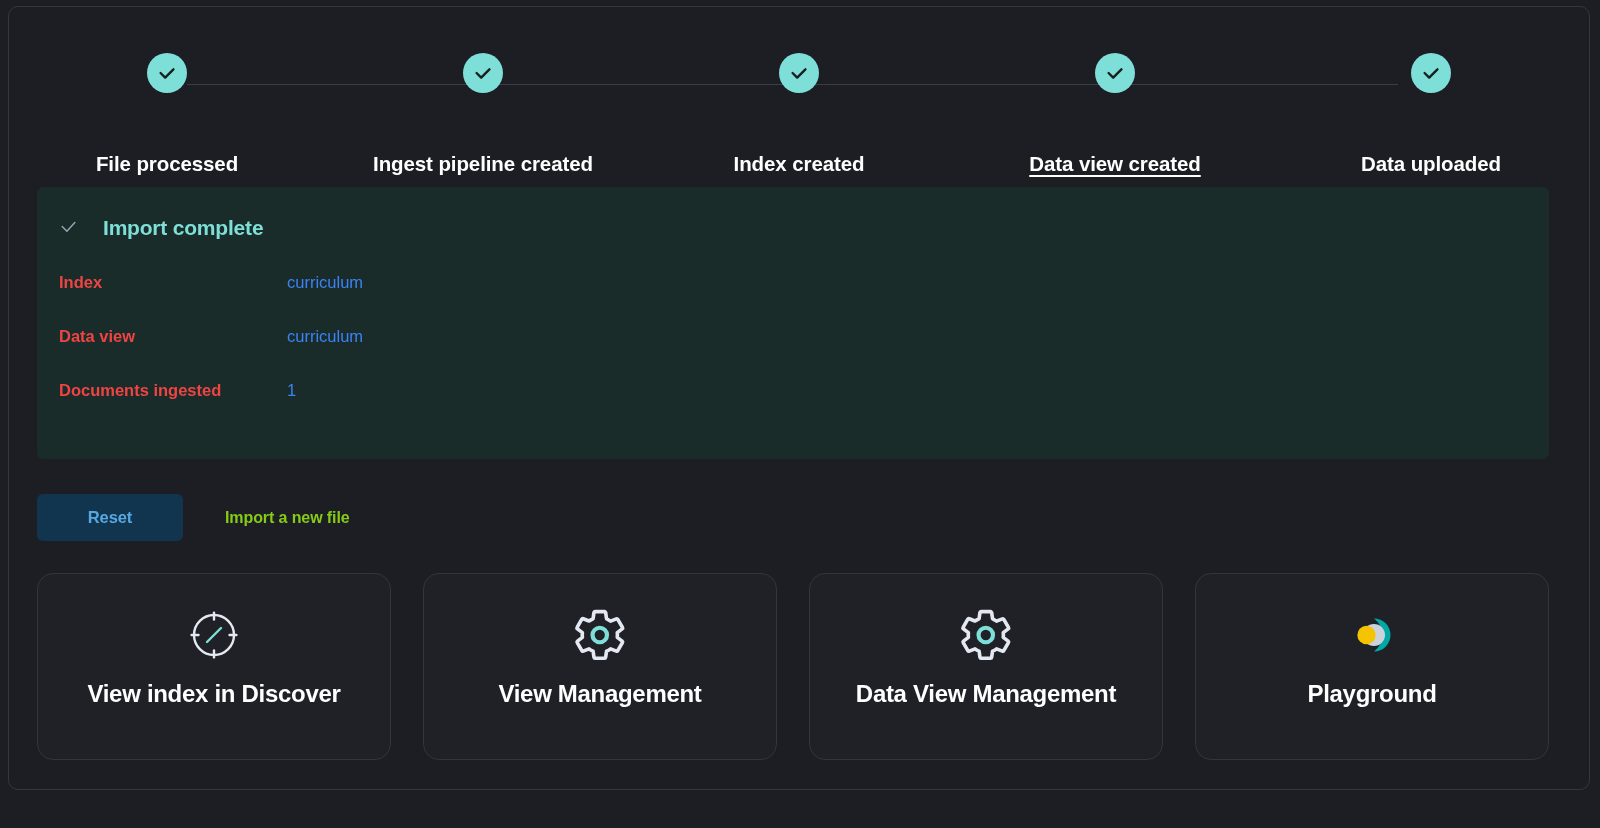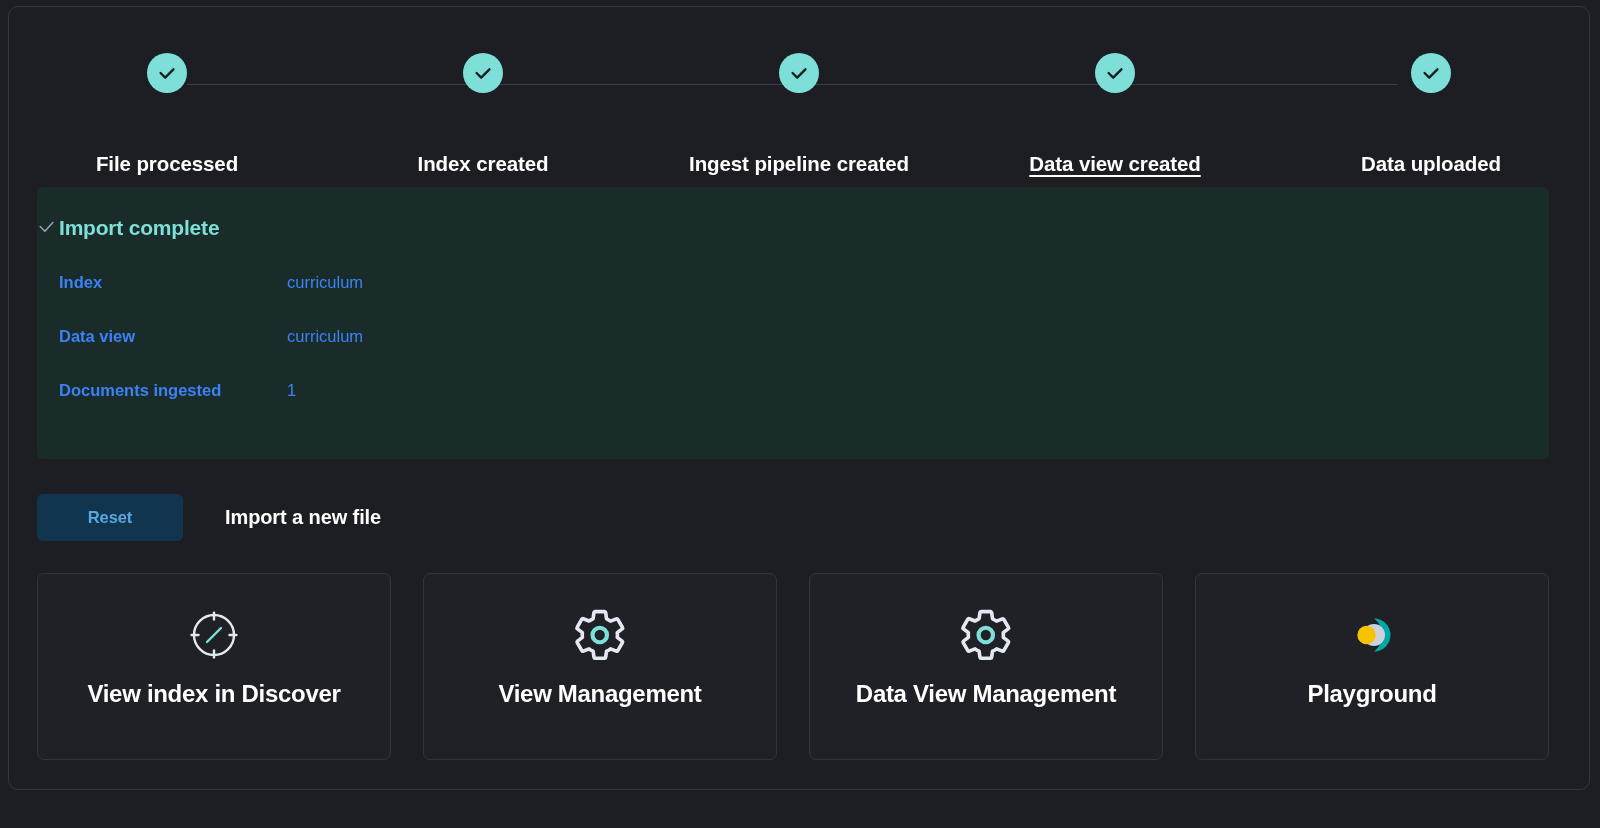--- a/index.html
+++ b/index.html
@@ -95,21 +95,22 @@
     width: 1512px;
     height: 272px;
     box-sizing: border-box;
     background: #1a2c29;
     border-radius: 6px;
     padding: 28px 0 0 0;
   }
   .import-head {
     display: flex;
     align-items: center;
-    gap: 3px;
+    gap: 25px;
+    padding-left: 22px;
     height: 26px;
   }
   .import-head .head-check { display: block; }
   .import-head-title {
     font-size: 21px;
     font-weight: bold;
     color: #7ddfd8;
     letter-spacing: -0.2px;
   }
   .kv-list {
@@ -118,21 +119,21 @@
   }
   .kv-row {
     display: flex;
     align-items: center;
     height: 54px;
   }
   .kv-key {
     width: 228px;
     font-size: 16.5px;
     font-weight: bold;
-    color: #3b82f6;
+    color: #ef4444;
   }
   .kv-val {
     font-size: 16.5px;
     font-weight: normal;
     color: #3b82f6;
   }
 
   
   .actions {
     position: absolute;
@@ -152,44 +153,44 @@
     font-weight: bold;
     padding: 0 38px;
     height: 47px;
     min-width: 146px;
     cursor: pointer;
     letter-spacing: -0.1px;
   }
   .link-import {
     background: none;
     border: none;
-    color: #ffffff;
+    color: #84cc16;
     font-family: "Liberation Sans", sans-serif;
-    font-size: 20px;
+    font-size: 16px;
     font-weight: bold;
     cursor: pointer;
     padding: 0;
     letter-spacing: -0.1px;
   }
 
   
   .cards {
     position: absolute;
     left: 28px;
     top: 566px;
     width: 1512px;
     display: flex;
     gap: 32px;
   }
   .card {
     flex: 1 1 0;
     box-sizing: border-box;
     height: 187px;
     border: 1px solid #33343d;
-    border-radius: 7px;
+    border-radius: 16px;
     background: #202127;
     display: flex;
     flex-direction: column;
     align-items: center;
     justify-content: flex-start;
     padding-top: 32px;
     cursor: pointer;
   }
   .card-icon {
     height: 58px;
@@ -229,32 +230,32 @@
       </div>
 
       <div class="step">
         <div class="step-circle">
           <span>
             <svg width="22" height="22" viewBox="0 0 24 24" fill="none" stroke="#16201f" stroke-width="2.6" stroke-linecap="round" stroke-linejoin="round">
               <polyline points="5,12 10,17 19,8"></polyline>
             </svg>
           </span>
         </div>
+        <div class="step-label">Ingest pipeline created</div>
+      </div>
+
+      <div class="step">
+        <div class="step-circle">
+          <span>
+            <svg width="22" height="22" viewBox="0 0 24 24" fill="none" stroke="#16201f" stroke-width="2.6" stroke-linecap="round" stroke-linejoin="round">
+              <polyline points="5,12 10,17 19,8"></polyline>
+            </svg>
+          </span>
+        </div>
         <div class="step-label">Index created</div>
-      </div>
-
-      <div class="step">
-        <div class="step-circle">
-          <span>
-            <svg width="22" height="22" viewBox="0 0 24 24" fill="none" stroke="#16201f" stroke-width="2.6" stroke-linecap="round" stroke-linejoin="round">
-              <polyline points="5,12 10,17 19,8"></polyline>
-            </svg>
-          </span>
-        </div>
-        <div class="step-label">Ingest pipeline created</div>
       </div>
 
       <div class="step current">
         <div class="step-circle">
           <span>
             <svg width="22" height="22" viewBox="0 0 24 24" fill="none" stroke="#16201f" stroke-width="2.6" stroke-linecap="round" stroke-linejoin="round">
               <polyline points="5,12 10,17 19,8"></polyline>
             </svg>
           </span>
         </div>

